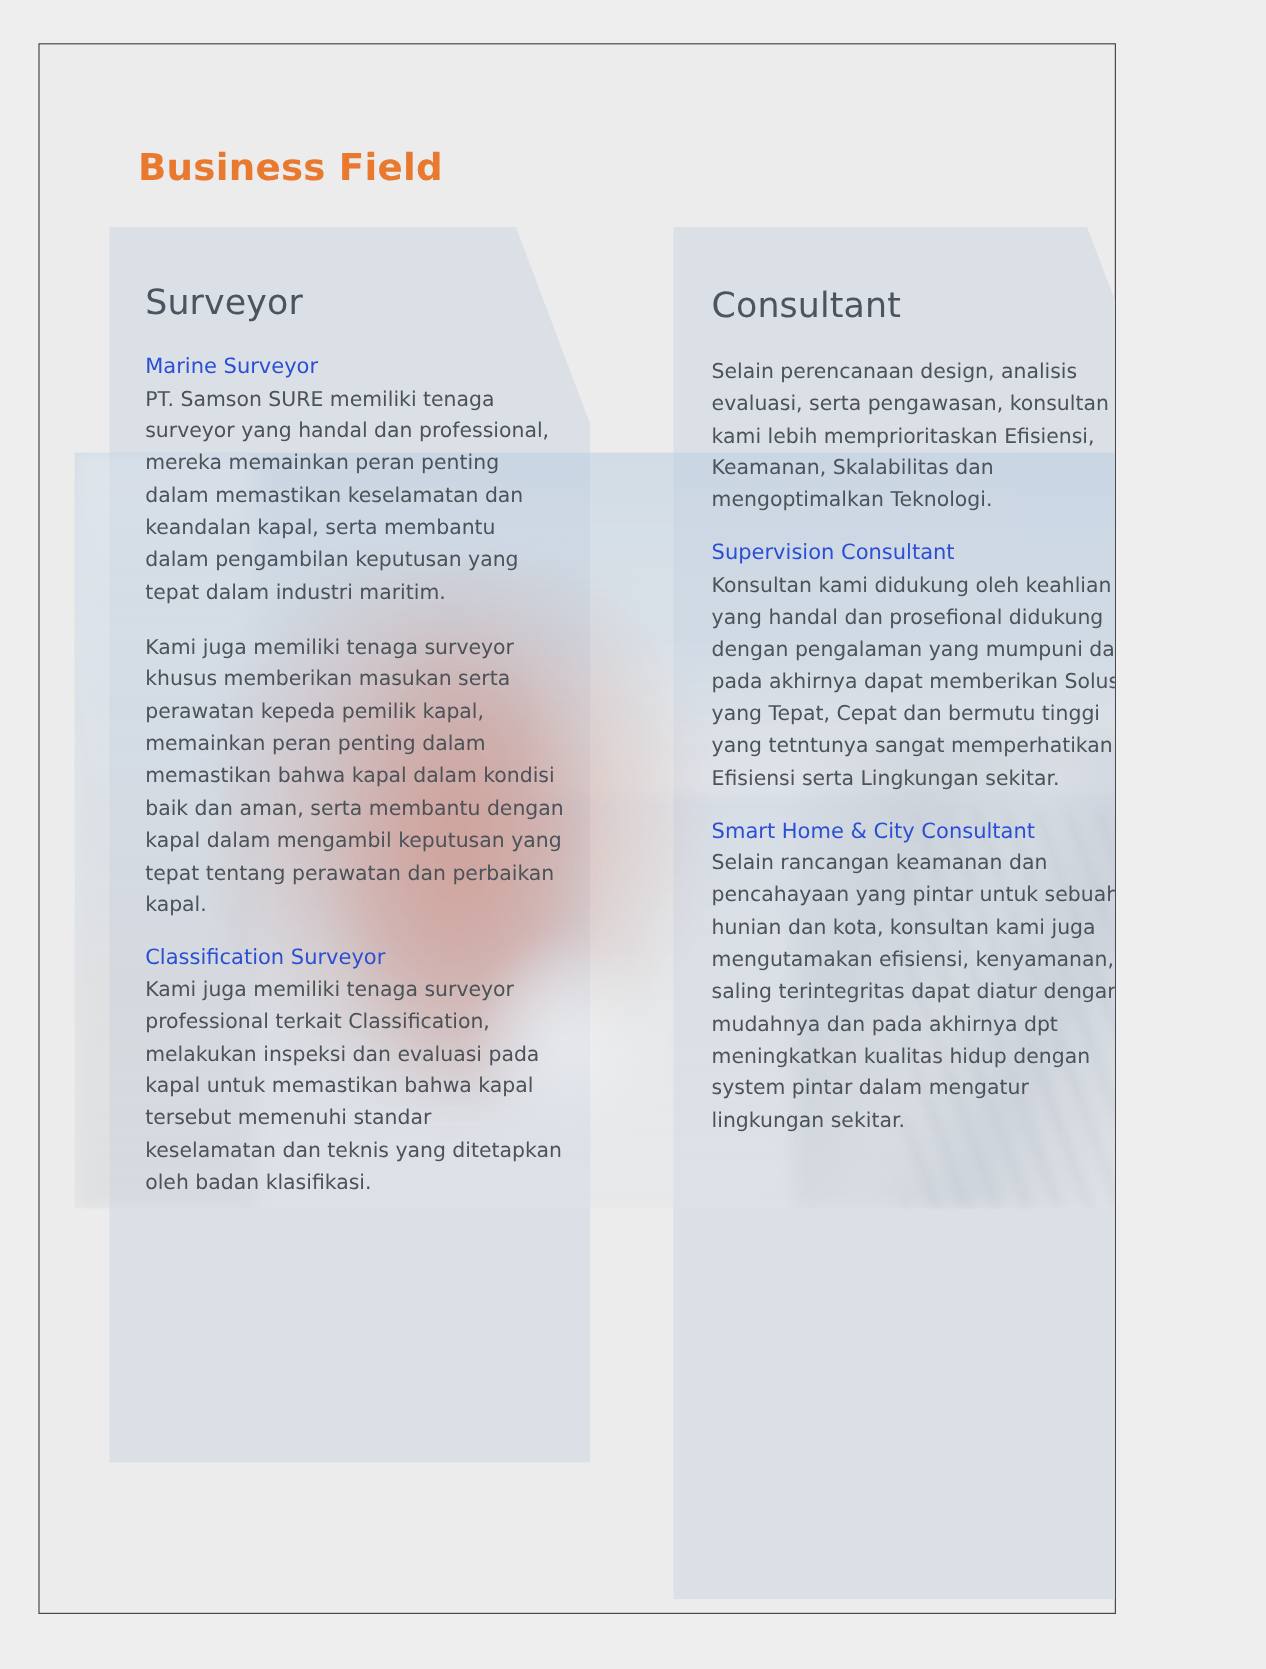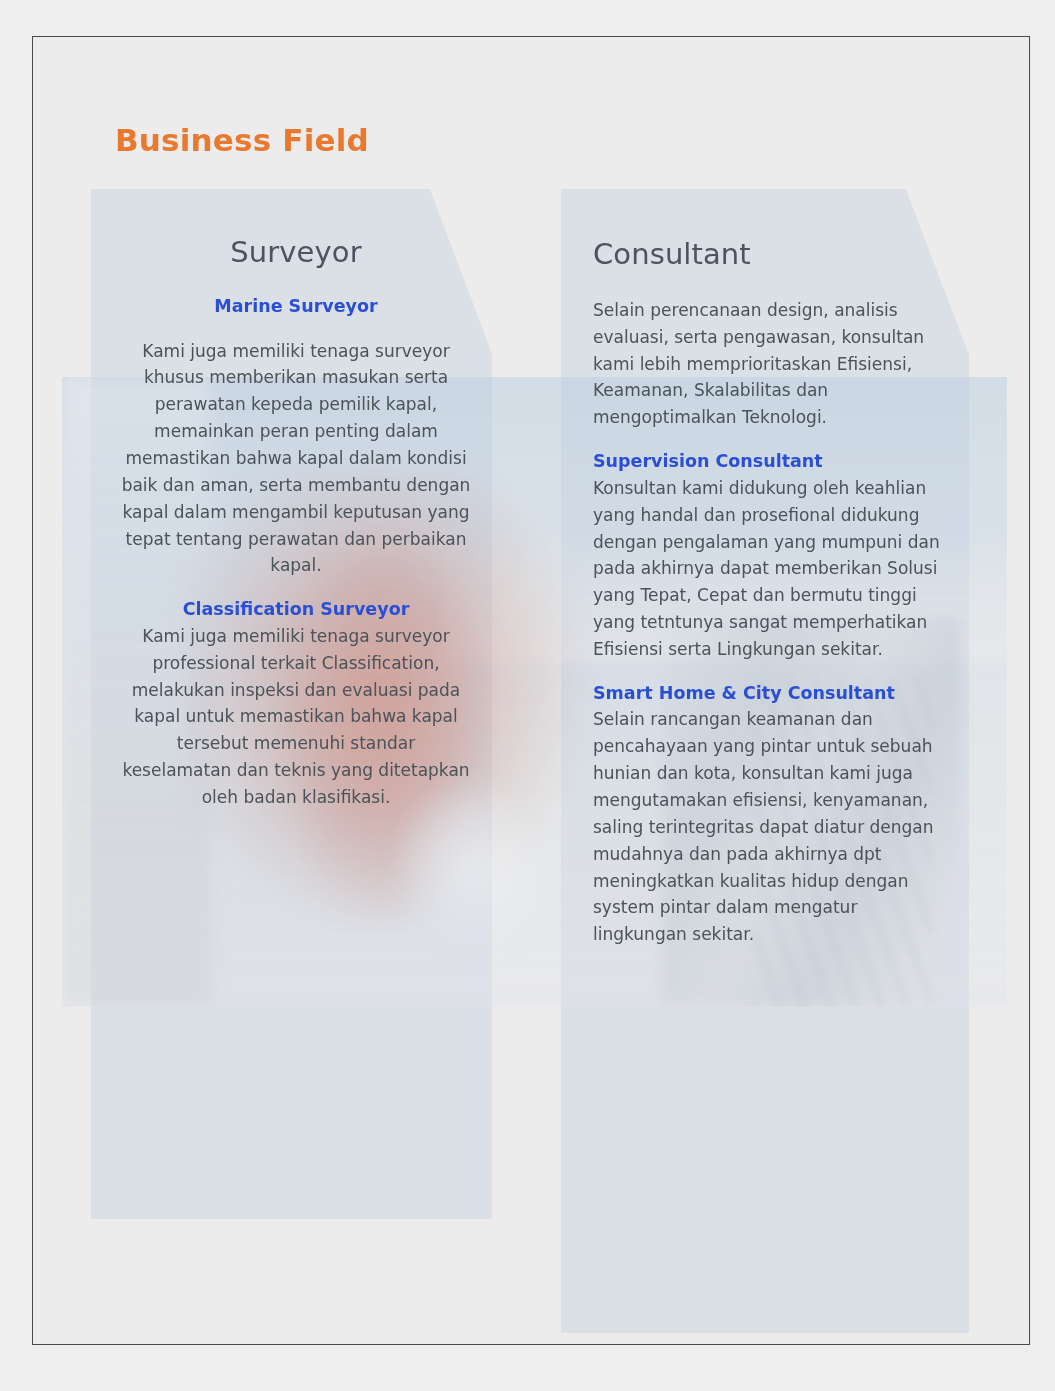--- a/index.html
+++ b/index.html
@@ -13,21 +13,21 @@
     font-family: "DejaVu Sans", "Liberation Sans", sans-serif;
     overflow: hidden;
     position: relative;
   }
 
   
   #page-sheet {
     position: absolute;
     left: 32px;
     top: 36px;
-    width: 998px;
+    width: 898px;
     height: 1309px;
     background: #ececec;
     border: 1.5px solid #4a4a4a;
     box-sizing: border-box;
     overflow: hidden;
   }
 
   
   #photo-band {
     position: absolute;
@@ -192,21 +192,21 @@
   }
 
   .sub-block { margin: 0 0 19px 0; }
   .sub-block:last-child { margin-bottom: 0; }
 
   .sub-head {
     font-size: 17.5px;
     color: #2a4fd4;
     line-height: 1.35;
     margin: 0 0 1px 0;
-    font-weight: bold;
+    font-weight: normal;
   }
 
   .sub-body {
     font-size: 17px;
     color: #4b5258;
     line-height: 1.58;
     margin: 0;
   }
 
   
@@ -229,25 +229,26 @@
     <div class="ph-sky"></div>
     <div class="ph-left-blur"></div>
     <div class="ph-ship-deck"></div>
     <div class="ph-red-hull"></div>
     <div class="ph-red-core"></div>
     <div class="ph-white-sail"></div>
     <div class="ph-gray-tower"></div>
     <div class="ph-gray-struts"></div>
   </div>
 
-  <div class="text-layer" style="left:88px; top:200px; width:350px;text-align:center;">
+  <div class="text-layer" style="left:88px; top:200px; width:350px;">
     <div class="panel-title">Surveyor</div>
 
     <div class="sub-block">
       <div class="sub-head">Marine Surveyor</div>
+      <p class="sub-body">PT. Samson SURE memiliki tenaga surveyor yang handal dan professional, mereka memainkan peran penting dalam memastikan keselamatan dan keandalan kapal, serta membantu dalam pengambilan keputusan yang tepat dalam industri maritim.</p>
     </div>
 
     <div class="sub-block">
       <p class="sub-body">Kami juga memiliki tenaga surveyor khusus memberikan masukan serta perawatan kepeda pemilik kapal, memainkan peran penting dalam memastikan bahwa kapal dalam kondisi baik dan aman, serta membantu dengan kapal dalam mengambil keputusan yang tepat tentang perawatan dan perbaikan kapal.</p>
     </div>
 
     <div class="sub-block">
       <div class="sub-head">Classification Surveyor</div>
       <p class="sub-body">Kami juga memiliki tenaga surveyor professional terkait Classification, melakukan inspeksi dan evaluasi pada kapal untuk memastikan bahwa kapal tersebut memenuhi standar keselamatan dan teknis yang ditetapkan oleh badan klasifikasi.</p>
     </div>

